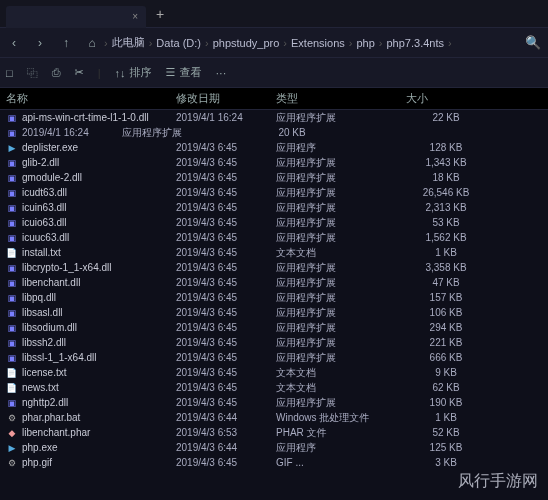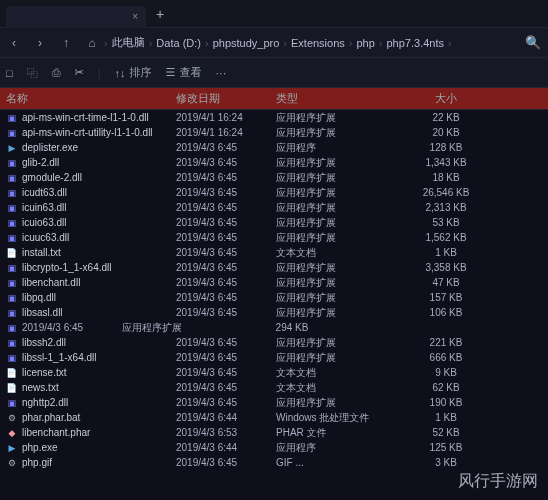--- a/index.html
+++ b/index.html
@@ -10,25 +10,25 @@
 .plus{color:#aaa;margin-left:10px;font-size:14px}
 .navbar{height:30px;background:#171826;display:flex;align-items:center;padding:0 6px;gap:10px;border-bottom:1px solid #222438}
 .navbtn{color:#9aa;font-size:12px;width:16px;text-align:center}
 .crumbs{display:flex;align-items:center;gap:4px;color:#b9bcd0;font-size:11px;flex:1;overflow:hidden}
 .crumbs .sep{color:#555}
 .crumb{white-space:nowrap}
 .navend{color:#9aa;font-size:13px;margin-left:auto}
 .toolbar{height:30px;background:#171826;display:flex;align-items:center;padding:0 6px;gap:14px;border-bottom:1px solid #222438;color:#9aa}
 .toolbtn{font-size:11px;display:flex;align-items:center;gap:4px}
 .toolsep{color:#333}
-.headers{height:22px;background:#7f1d1d;display:flex;align-items:center;padding:0 6px;border-bottom:1px solid #222438;color:#9aa;font-size:11px}
+.headers{height:22px;background:#000000;display:flex;align-items:center;padding:0 6px;border-bottom:1px solid #222438;color:#9aa;font-size:11px}
 .col-name{width:170px}
 .col-date{width:100px}
 .col-type{width:130px}
-.col-size{width:80px;text-align:center}
+.col-size{width:80px;text-align:left}
 .filelist{height:362px;overflow:hidden}
 .row{height:15px;display:flex;align-items:center;padding:0 6px;font-size:10px;color:#c8cad6}
 .row .ico{width:12px;height:12px;margin-right:4px;display:inline-flex;align-items:center;justify-content:center;font-size:9px}
 .row .name{width:154px;overflow:hidden;text-overflow:ellipsis;white-space:nowrap}
 .row .date{width:100px;color:#a8abc0}
 .row .type{width:130px;color:#a8abc0;overflow:hidden;white-space:nowrap}
 .row .size{width:80px;text-align:center;color:#a8abc0}
 .watermark{position:absolute;bottom:8px;right:10px;font-size:16px;color:#d0d3e0;opacity:.8;pointer-events:none;font-family:"Microsoft YaHei"}
 .ico-dll{color:#7a7fff}
 .ico-exe{color:#5ad}
@@ -98,21 +98,20 @@
 <div class="filelist" id="filelist">
     <div class="row">
       <span class="ico ico-dll">▣</span>
       <span class="name">api-ms-win-crt-time-l1-1-0.dll</span>
       <span class="date">2019/4/1 16:24</span>
       <span class="type">应用程序扩展</span>
       <span class="size">22 KB</span>
     </div>
     <div class="row">
       <span class="ico ico-dll">▣</span>
-      <span class="name">api-ms-win-crt-utility-l1-1-0.dll</span>
       <span class="date">2019/4/1 16:24</span>
       <span class="type">应用程序扩展</span>
       <span class="size">20 KB</span>
     </div>
     <div class="row">
       <span class="ico ico-exe">▶</span>
       <span class="name">deplister.exe</span>
       <span class="date">2019/4/3 6:45</span>
       <span class="type">应用程序</span>
       <span class="size">128 KB</span>
@@ -189,20 +188,21 @@
     </div>
     <div class="row">
       <span class="ico ico-dll">▣</span>
       <span class="name">libsasl.dll</span>
       <span class="date">2019/4/3 6:45</span>
       <span class="type">应用程序扩展</span>
       <span class="size">106 KB</span>
     </div>
     <div class="row">
       <span class="ico ico-dll">▣</span>
+      <span class="name">libsodium.dll</span>
       <span class="date">2019/4/3 6:45</span>
       <span class="type">应用程序扩展</span>
       <span class="size">294 KB</span>
     </div>
     <div class="row">
       <span class="ico ico-dll">▣</span>
       <span class="name">libssh2.dll</span>
       <span class="date">2019/4/3 6:45</span>
       <span class="type">应用程序扩展</span>
       <span class="size">221 KB</span>

